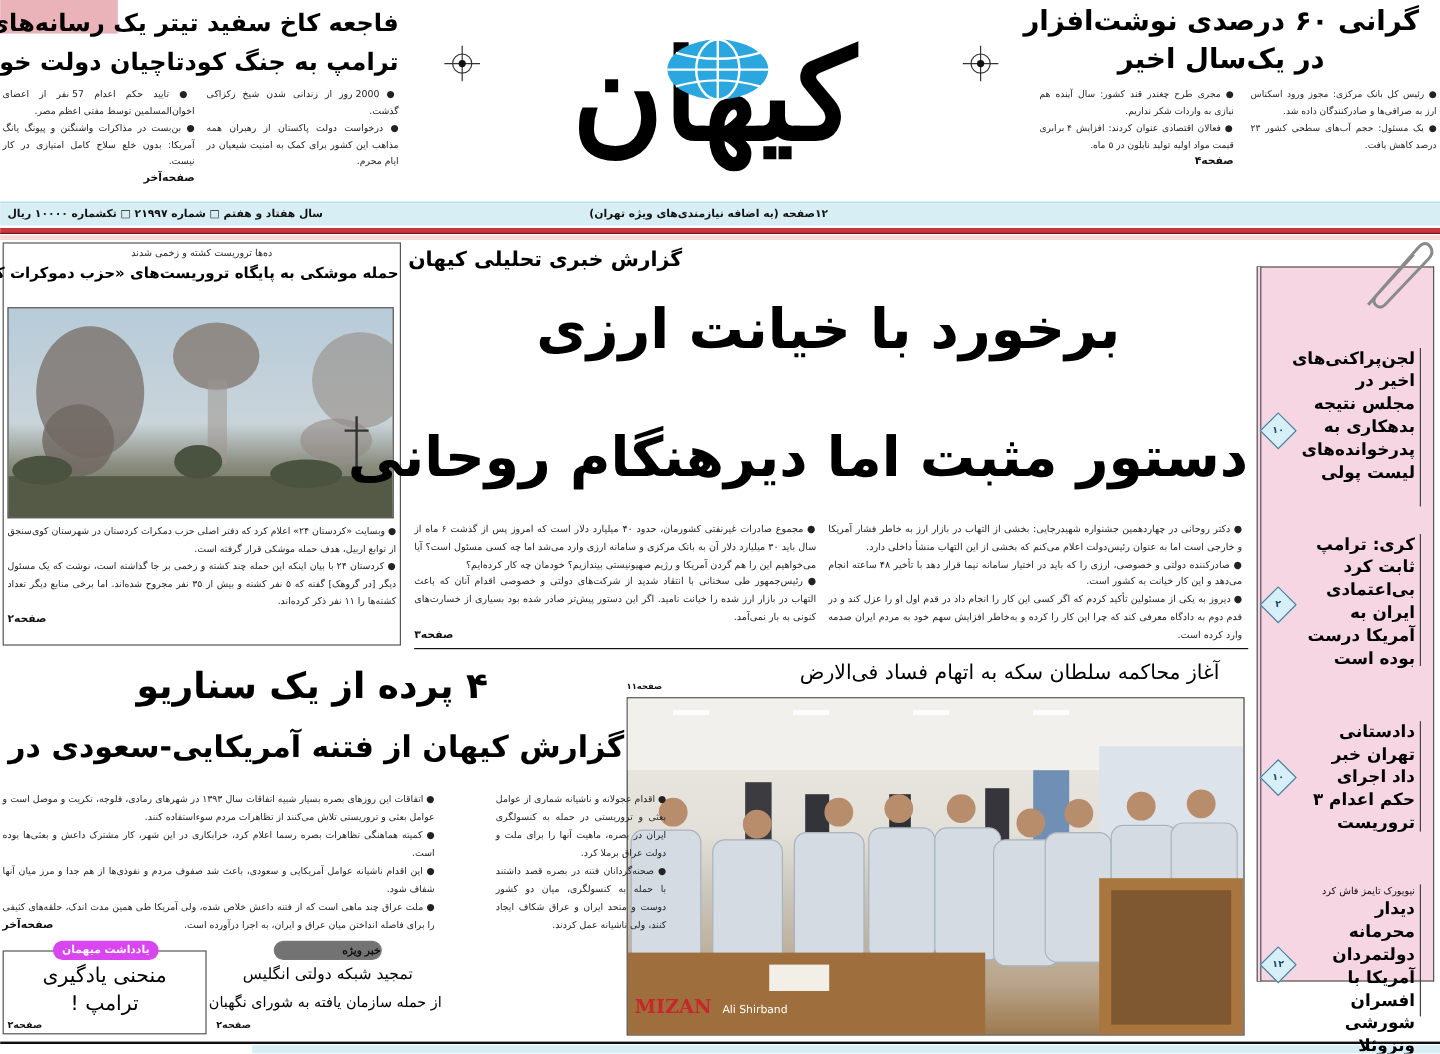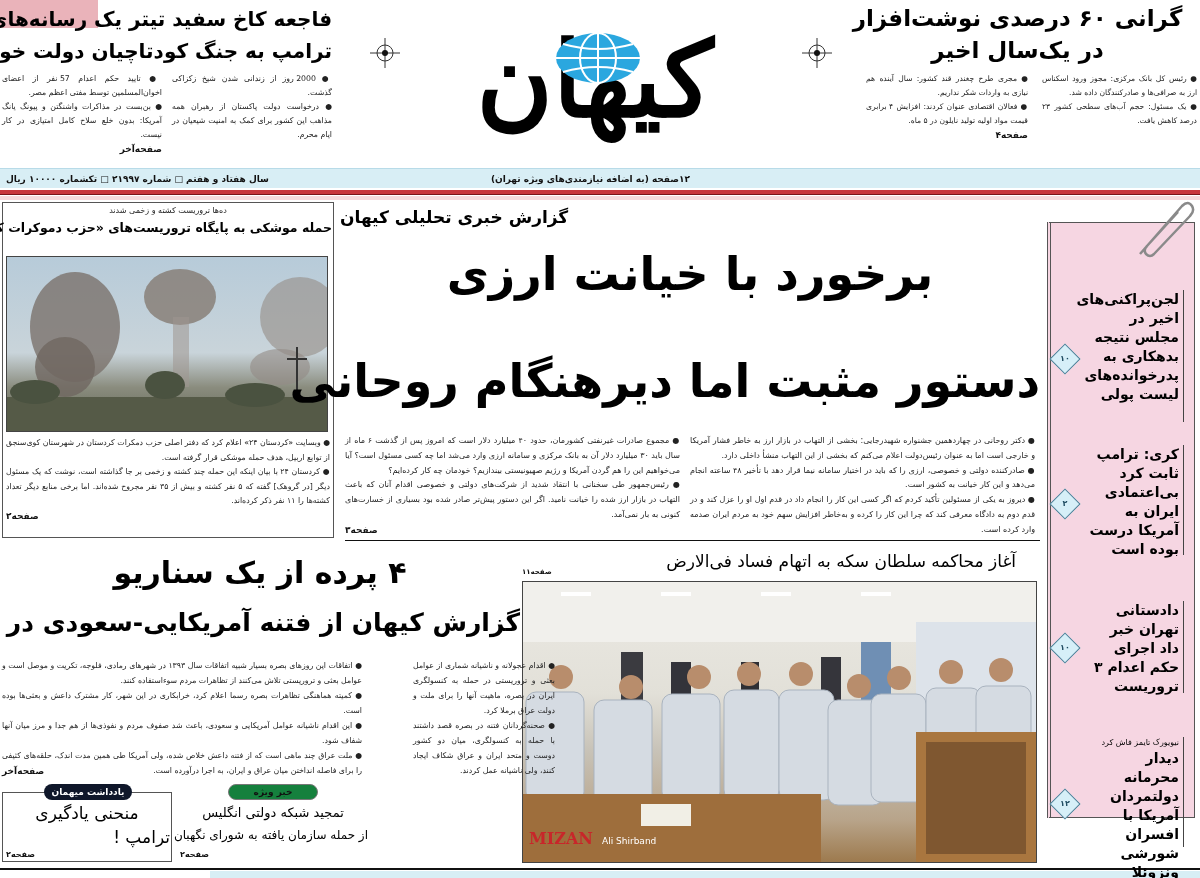--- a/index.html
+++ b/index.html
@@ -26,22 +26,22 @@
   
   #sidebar { left: 1047px; top: 222px; width: 148px; height: 596px; background: #f6d6e2; border: 1px solid #555; border-left: 4px double #555; }
   .side-item { position: absolute; right: 10px; width: 96px; border-right: 1px solid #444; padding-right: 4px; font-family: "DejaVu Sans", sans-serif; font-weight: bold; font-size: 14px; line-height: 19px; color: #000; text-align: right; }
   .side-badge { position: absolute; left: -10px; width: 22px; height: 22px; transform: rotate(45deg); background: #d6eff8; border: 1px solid #4a7d96; }
   .side-badge span { display: block; transform: rotate(-45deg); font-size: 8px; line-height: 20px; text-align: center; color: #214d63; font-weight: bold; }
 
   
   .photo { overflow: hidden; border: 1px solid #444; }
 
   .rule-h { background: #111; height: 2px; }
-  .box-label { background: #0f172a; color: #fff; font-size: 10px; font-weight: bold; text-align: center; border-radius: 8px; }
-  .box-label-light { background: #15803d; color: #111; font-size: 10px; font-weight: bold; text-align: center; border-radius: 8px; border: 1px solid #777; }
+  .box-label { background: #d946ef; color: #fff; font-size: 10px; font-weight: bold; text-align: center; border-radius: 8px; }
+  .box-label-light { background: #737373; color: #111; font-size: 10px; font-weight: bold; border-radius: 8px; border: 1px solid #777; font-family: Liberation Serif, serif; }
 </style>
 </head>
 <body>
 
 <div class="abs" id="watermark"></div>
 
 <div class="abs heavy" style="left:2px;top:4px;width:330px;font-size:20px;line-height:30px;text-align:right;white-space:nowrap;">فاجعه کاخ سفید تیتر یک رسانه‌های آمریکا</div>
 <div class="abs heavy" style="left:2px;top:36px;width:330px;font-size:20px;line-height:30px;text-align:right;white-space:nowrap;">ترامپ به جنگ کودتاچیان دولت خود رفت</div>
 
 <div class="abs body-text" style="left:2px;top:72px;width:160px;font-size:7.8px;line-height:14px;">
@@ -201,21 +201,21 @@
   <p>● اتفاقات این روزهای بصره بسیار شبیه اتفاقات سال ۱۳۹۳ در شهرهای رمادی، فلوجه، تکریت و موصل است و عوامل بعثی و تروریستی تلاش می‌کنند از تظاهرات مردم سوءاستفاده کنند.</p>
   <p>● کمیته هماهنگی تظاهرات بصره رسما اعلام کرد، خرابکاری در این شهر، کار مشترک داعش و بعثی‌ها بوده است.</p>
   <p>● این اقدام ناشیانه عوامل آمریکایی و سعودی، باعث شد صفوف مردم و نفوذی‌ها از هم جدا و مرز میان آنها شفاف شود.</p>
   <p>● ملت عراق چند ماهی است که از فتنه داعش خلاص شده، ولی آمریکا طی همین مدت اندک، حلقه‌های کثیفی را برای فاصله انداختن میان عراق و ایران، به اجرا درآورده است.</p>
   <p class="page-ref" style="text-align:left;margin-top:-14px;">صفحه‌آخر</p>
 </div>
 
 <div class="abs" style="left:2px;top:792px;width:170px;height:70px;border:1px solid #555;"></div>
 <div class="abs box-label" style="left:44px;top:784px;width:88px;height:16px;line-height:16px;font-size:9px;">یادداشت میهمان</div>
 <div class="abs heavy" style="left:4px;top:800px;width:166px;text-align:center;font-size:17px;line-height:26px;font-weight:normal;">منحنی یادگیری</div>
-<div class="abs heavy" style="left:4px;top:824px;width:166px;text-align:right;font-size:17px;line-height:26px;font-weight:normal;">ترامپ !</div>
+<div class="abs heavy" style="left:4px;top:824px;width:166px;text-align:center;font-size:17px;line-height:26px;font-weight:normal;">ترامپ !</div>
 <div class="abs page-ref" style="left:6px;top:850px;font-size:8px;">صفحه۲</div>
 
 <div class="abs box-label-light" style="left:228px;top:784px;width:90px;height:16px;line-height:15px;font-size:9px;">خبر ویژه</div>
 <div class="abs heavy" style="left:178px;top:802px;width:190px;text-align:center;font-size:13px;line-height:22px;font-weight:normal;white-space:nowrap;">تمجید شبکه دولتی انگلیس</div>
 <div class="abs heavy" style="left:178px;top:824px;width:190px;text-align:center;font-size:12px;line-height:22px;font-weight:normal;white-space:nowrap;">از حمله سازمان یافته به شورای نگهبان</div>
 <div class="abs page-ref" style="left:180px;top:850px;font-size:8px;">صفحه۲</div>
 
 <div class="abs rule-h" style="left:0;top:868px;width:1200px;height:2px;"></div>
 <div class="abs" style="left:210px;top:871px;width:990px;height:7px;background:#d8eef5;"></div>
 

